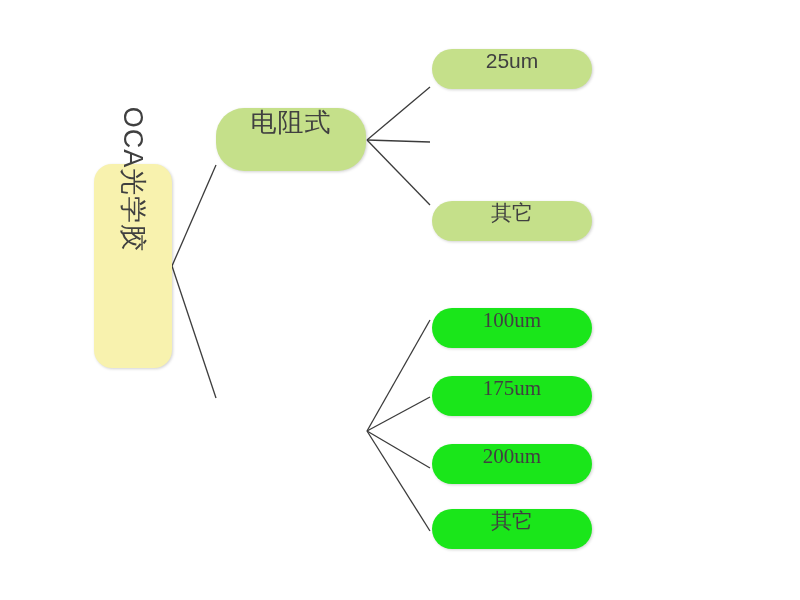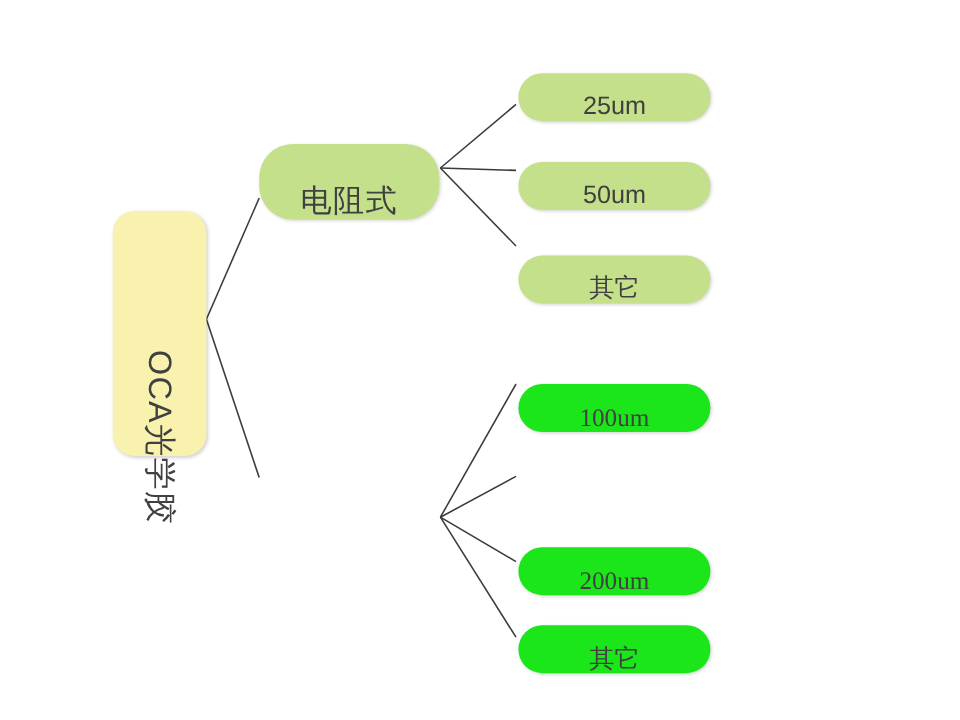--- a/index.html
+++ b/index.html
@@ -20,28 +20,27 @@
   #edge-layer {
     position: absolute;
     left: 0;
     top: 0;
     width: 800px;
     height: 600px;
   }
   .node {
     position: absolute;
     display: flex;
-    align-items: flex-end;
+    align-items: flex-start;
     justify-content: center;
     box-sizing: border-box;
     color: #404040;
     text-align: center;
     line-height: 1.15;
     box-shadow: 1px 1px 3px rgba(0,0,0,0.18);
-    margin-top: 12px;
   }
   
   .node.root {
     left: 94px;
     top: 164px;
     width: 78px;
     height: 204px;
     background: #f8f2ae;
     border-radius: 18px;
     font-size: 27px;
@@ -114,29 +113,29 @@
   </div>
 
   <div class="node branch resistive">
     <span>电阻式</span>
   </div>
 
 
   <div class="node leaf light" style="top:49px">
     <span>25um</span>
   </div>
-  <div class="node leaf light" style="top:123px">
-    <span>50um</span>
-  </div>
   <div class="node leaf light" style="top:201px">
     <span>其它</span>
   </div>
 
   <div class="node leaf bright" style="top:308px">
     <span>100um</span>
+  </div>
+  <div class="node leaf bright" style="top:376px">
+    <span>175um</span>
   </div>
   <div class="node leaf bright" style="top:444px">
     <span>200um</span>
   </div>
   <div class="node leaf bright" style="top:509px">
     <span>其它</span>
   </div>
 
 </div>
 

